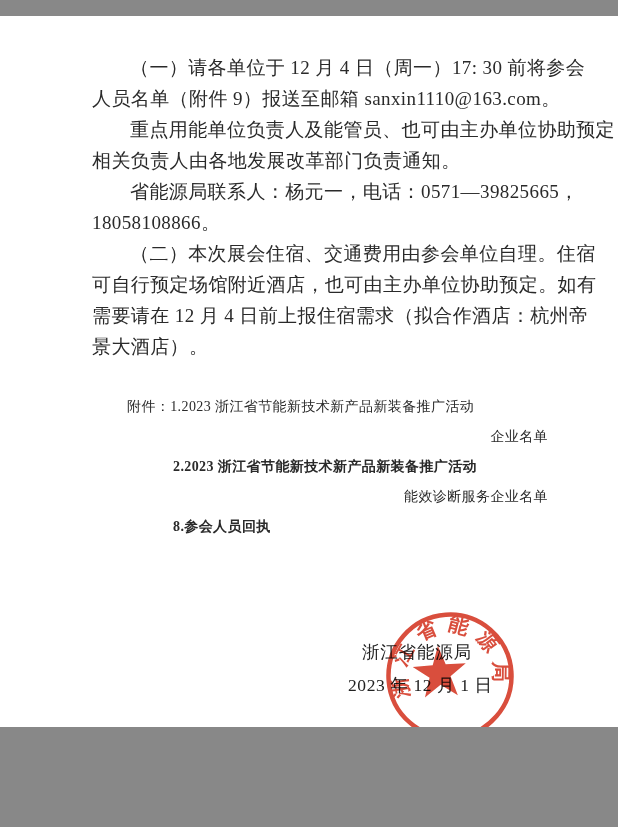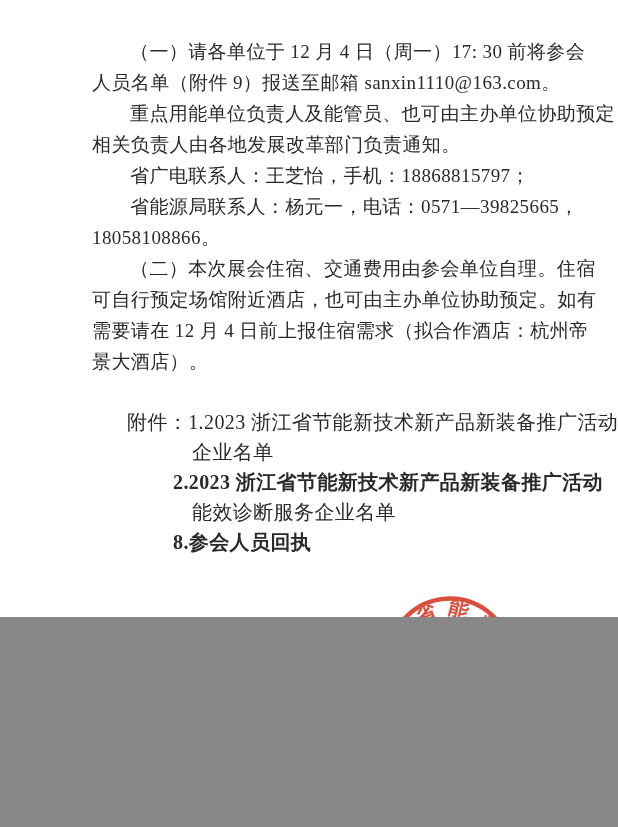--- a/index.html
+++ b/index.html
@@ -1,21 +1,21 @@
 <!DOCTYPE html>
 <html><head>
 <meta charset="utf-8">
 <style>
   * { margin: 0; padding: 0; box-sizing: border-box; }
   html, body { background: #888; }
   .page {
     position: relative;
     width: 618px;
-    height: 617px;
-    margin: 0 auto;
+    height: 711px;
+    margin: 16px auto;
     background: #ffffff;
     overflow: hidden;
     font-family: "Liberation Serif", "DejaVu Serif", serif;
     color: #2a2a2a;
   }
   .content {
     position: absolute;
     top: 36px;
     left: 92px;
     width: 456px;
@@ -25,29 +25,29 @@
     line-height: 31px;
     height: 31px;
     white-space: nowrap;
     letter-spacing: 0.4px;
   }
   .ind2 { padding-left: 38px; }
   .attachments {
     margin-top: 30px;
   }
   .aline {
-    font-size: 20px;
+    font-size: 14px;
     line-height: 30px;
     height: 30px;
     white-space: nowrap;
     letter-spacing: 0.4px;
   }
   .ind-label { padding-left: 35px; }
   .ind-num   { padding-left: 81px; font-weight: bold; }
-  .ind-cont  { padding-left: 100px; }
+  .ind-cont  { padding-left: 100px; text-align: right; }
   .sig-org {
     position: absolute;
     left: 362px;
     top: 626px;
     font-size: 17.5px;
     line-height: 20px;
     letter-spacing: 0.8px;
     white-space: nowrap;
     color: #222;
   }
@@ -89,21 +89,20 @@
 </head>
 <body>
 
 <div class="page">
 
   <div class="content">
     <div class="bline ind2">（一）请各单位于 12 月 4 日（周一）17: 30 前将参会</div>
     <div class="bline">人员名单（附件 9）报送至邮箱 sanxin1110@163.com。</div>
     <div class="bline ind2">重点用能单位负责人及能管员、也可由主办单位协助预定</div>
     <div class="bline">相关负责人由各地发展改革部门负责通知。</div>
-    <div class="bline ind2">省广电联系人：王芝怡，手机：18868815797；</div>
     <div class="bline ind2">省能源局联系人：杨元一，电话：0571—39825665，</div>
     <div class="bline">18058108866。</div>
     <div class="bline ind2">（二）本次展会住宿、交通费用由参会单位自理。住宿</div>
     <div class="bline">可自行预定场馆附近酒店，也可由主办单位协助预定。如有</div>
     <div class="bline">需要请在 12 月 4 日前上报住宿需求（拟合作酒店：杭州帝</div>
     <div class="bline">景大酒店）。</div>
 
     <div class="attachments">
       <div class="aline ind-label">附件：1.2023 浙江省节能新技术新产品新装备推广活动</div>
       <div class="aline ind-cont">企业名单</div>

